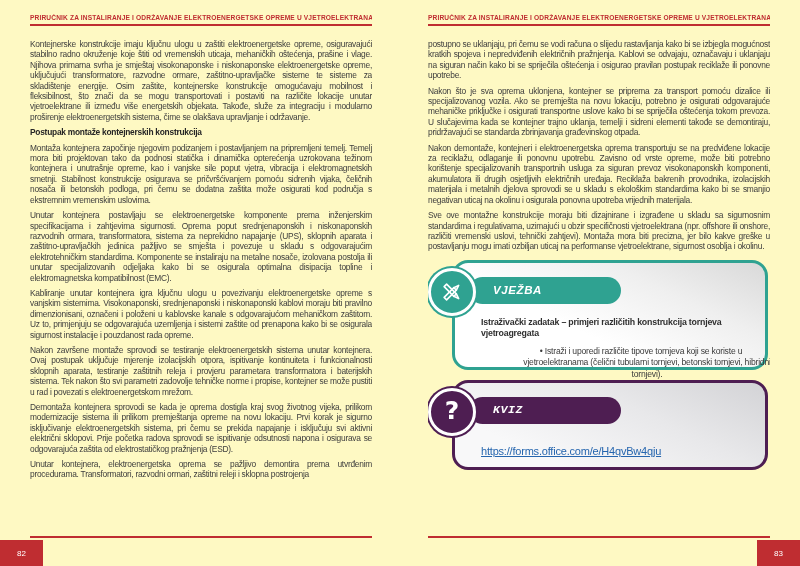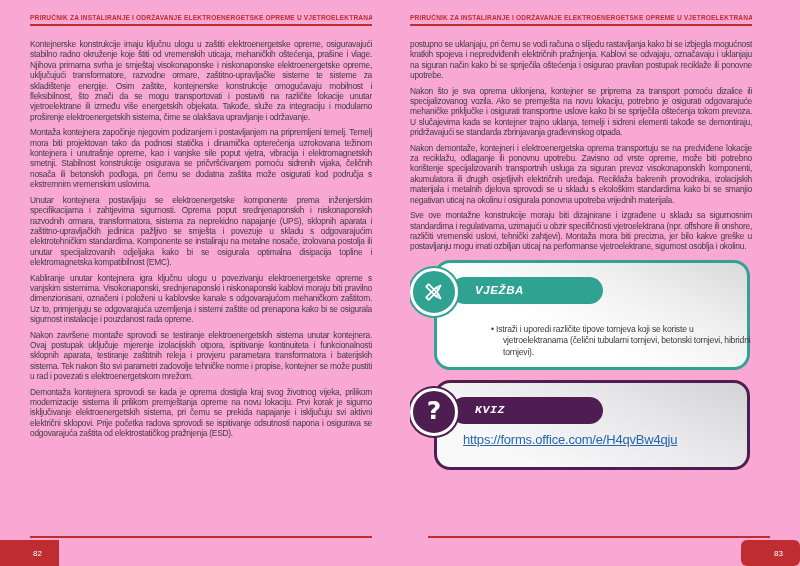--- a/index.html
+++ b/index.html
@@ -1,43 +1,43 @@
 <!DOCTYPE html>
 <html style="--accent_red: #bf2d31; --teal: #2fa291; --purple: #4e1e52; --link_blue: #2565ae;"><head>
 <meta charset="utf-8">
 <style>
   html,body{margin:0;padding:0;background:#ffffff;}
   .sheet{
-    position:relative;width:800px;height:566px;background:#f9a8d4;overflow:hidden;
+    position:relative;width:800px;height:566px;background:#fef9c3;overflow:hidden;
     font-family:"Liberation Sans",sans-serif;
   }
   .page{position:absolute;top:14px;width:342px;}
   .page-left{left:30px;}
-  .page-right{left:410px;}
+  .page-right{left:428px;}
   .running-header{
     font-size:6.6px;font-weight:bold;color:var(--accent_red,#bf2d31);
     letter-spacing:.15px;white-space:nowrap;overflow:hidden;
   }
   .page-right .running-header{text-align:right;}
   .header-rule{height:2px;background:var(--accent_red,#bf2d31);margin-top:3px;}
   .body{
     margin-top:13px;text-align:justify;font-size:8.4px;line-height:10.4px;
     letter-spacing:-0.25px;color:#3d3d3d;height:509px;overflow:hidden;
   }
   .body p{margin:0 0 5px 0;}
   .body h3{font-size:8.4px;line-height:10.4px;margin:3px 0 5px 0;color:#252525;}
   .footer-rule{position:absolute;top:536px;width:342px;height:1.5px;background:var(--accent_red,#bf2d31);}
   .footer-rule.fl{left:30px;}
   .footer-rule.fr{left:428px;}
   .pagenum{
     position:absolute;top:540px;width:43px;height:26px;background:var(--accent_red,#bf2d31);
-    color:#fff;font-size:8px;display:flex;align-items:center;justify-content:center;padding-left:16px;
+    color:#fff;font-size:8px;display:flex;align-items:center;justify-content:center;
   }
   .pagenum.pl{left:0;}
-  .pagenum.pr{right:0;border-radius:6px;}
+  .pagenum.pr{right:0;}
 
   
   .callout{
     position:relative;margin-left:24px;width:316px;box-sizing:border-box;
     border-radius:16px;
   }
   .callout.exercise{
     margin-top:8px;height:110px;border:3px solid var(--teal,#2fa291);
     background:linear-gradient(205deg,#d9d9d9 0%,#efefef 30%,#ffffff 62%);
   }
@@ -58,42 +58,44 @@
   }
   .exercise .badge{background:var(--teal,#2fa291);box-shadow:0 0 0 2px var(--teal,#2fa291);}
   .quiz .badge{background:var(--purple,#4e1e52);box-shadow:0 0 0 2px var(--purple,#4e1e52);}
   .qmark{color:#ffffff;font-weight:bold;font-size:25px;line-height:1;margin-top:-2px;font-family:"DejaVu Sans",sans-serif;}
   .callout-content{position:absolute;left:26px;right:14px;}
   .exercise .callout-content{top:54px;}
   .quiz .callout-content{top:52px;}
   .callout-title{font-weight:bold;font-size:8.8px;letter-spacing:-0.2px;color:#303030;text-align:left;line-height:11px;}
   .exercise-bullet{
     margin:7px 0 0 28px;width:252px;padding-left:12px;text-indent:-12px;
-    font-size:8.6px;line-height:11.5px;letter-spacing:-0.2px;color:#3a3a3a;text-align:left;
+    font-size:8.6px;line-height:11.5px;letter-spacing:-0.2px;color:#3a3a3a;text-align:center;
   }
   .quiz-link{
-    display:inline-block;font-size:13px;letter-spacing:-0.2px;
+    display:inline-block;margin-top:11px;font-size:11px;letter-spacing:-0.2px;
     color:var(--link_blue,#2565ae);text-decoration:underline;
   }
 </style>
 </head>
 <body>
 
 <div class="sheet">
 
   <div class="page page-left">
     <div class="running-header">PRIRUČNIK ZA INSTALIRANJE I ODRŽAVANJE ELEKTROENERGETSKE OPREME U VJETROELEKTRANAMA</div>
     <div class="header-rule"></div>
     <div class="body">
       <p>Kontejnerske konstrukcije imaju ključnu ulogu u zaštiti elektroenergetske opreme, osiguravajući stabilno radno okruženje koje štiti od vremenskih uticaja, mehaničkih oštećenja, prašine i vlage. Njihova primarna svrha je smještaj visokonaponske i niskonaponske elektroenergetske opreme, uključujući transformatore, razvodne ormare, zaštitno-upravljačke sisteme te sisteme za skladištenje energije. Osim zaštite, kontejnerske konstrukcije omogućavaju mobilnost i fleksibilnost, što znači da se mogu transportovati i postaviti na različite lokacije unutar vjetroelektrane ili između više energetskih objekata. Takođe, služe za integraciju i modularno proširenje elektroenergetskih sistema, čime se olakšava upravljanje i održavanje.</p>
+      <h3>Postupak montaže kontejnerskih konstrukcija</h3>
       <p>Montaža kontejnera započinje njegovim podizanjem i postavljanjem na pripremljeni temelj. Temelj mora biti projektovan tako da podnosi statička i dinamička opterećenja uzrokovana težinom kontejnera i unutrašnje opreme, kao i vanjske sile poput vjetra, vibracija i elektromagnetskih smetnji. Stabilnost konstrukcije osigurava se pričvršćivanjem pomoću sidrenih vijaka, čeličnih nosača ili betonskih podloga, pri čemu se dodatna zaštita može osigurati kod područja s ekstremnim vremenskim uslovima.</p>
       <p>Unutar kontejnera postavljaju se elektroenergetske komponente prema inženjerskim specifikacijama i zahtjevima sigurnosti. Oprema poput srednjenaponskih i niskonaponskih razvodnih ormara, transformatora, sistema za neprekidno napajanje (UPS), sklopnih aparata i zaštitno-upravljačkih jedinica pažljivo se smješta i povezuje u skladu s odgovarajućim elektrotehničkim standardima. Komponente se instaliraju na metalne nosače, izolovana postolja ili unutar specijalizovanih odjeljaka kako bi se osigurala optimalna disipacija topline i elektromagnetska kompatibilnost (EMC).</p>
       <p>Kabliranje unutar kontejnera igra ključnu ulogu u povezivanju elektroenergetske opreme s vanjskim sistemima. Visokonaponski, srednjenaponski i niskonaponski kablovi moraju biti pravilno dimenzionisani, označeni i položeni u kablovske kanale s odgovarajućom mehaničkom zaštitom. Uz to, primjenjuju se odgovarajuća uzemljenja i sistemi zaštite od prenapona kako bi se osigurala sigurnost instalacije i pouzdanost rada opreme.</p>
       <p>Nakon završene montaže sprovodi se testiranje elektroenergetskih sistema unutar kontejnera. Ovaj postupak uključuje mjerenje izolacijskih otpora, ispitivanje kontinuiteta i funkcionalnosti sklopnih aparata, testiranje zaštitnih releja i provjeru parametara transformatora i baterijskih sistema. Tek nakon što svi parametri zadovolje tehničke norme i propise, kontejner se može pustiti u rad i povezati s elektroenergetskom mrežom.</p>
       <p>Demontaža kontejnera sprovodi se kada je oprema dostigla kraj svog životnog vijeka, prilikom modernizacije sistema ili prilikom premještanja opreme na novu lokaciju. Prvi korak je sigurno isključivanje elektroenergetskih sistema, pri čemu se prekida napajanje i isključuju svi aktivni električni sklopovi. Prije početka radova sprovodi se ispitivanje odsutnosti napona i osigurava se odgovarajuća zaštita od elektrostatičkog pražnjenja (ESD).</p>
+      <p>Unutar kontejnera, elektroenergetska oprema se pažljivo demontira prema utvrđenim procedurama. Transformatori, razvodni ormari, zaštitni releji i sklopna postrojenja</p>
     </div>
   </div>
 
   <div class="page page-right">
     <div class="running-header">PRIRUČNIK ZA INSTALIRANJE I ODRŽAVANJE ELEKTROENERGETSKE OPREME U VJETROELEKTRANAMA</div>
     <div class="header-rule"></div>
     <div class="body">
       <p>postupno se uklanjaju, pri čemu se vodi računa o slijedu rastavljanja kako bi se izbjegla mogućnost kratkih spojeva i nepredviđenih električnih pražnjenja. Kablovi se odvajaju, označavaju i uklanjaju na siguran način kako bi se spriječila oštećenja i osigurao pravilan postupak reciklaže ili ponovne upotrebe.</p>
       <p>Nakon što je sva oprema uklonjena, kontejner se priprema za transport pomoću dizalice ili specijalizovanog vozila. Ako se premješta na novu lokaciju, potrebno je osigurati odgovarajuće mehaničke priključke i osigurati transportne uslove kako bi se spriječila oštećenja tokom prevoza. U slučajevima kada se kontejner trajno uklanja, temelji i sidreni elementi takođe se demontiraju, pridržavajući se standarda zbrinjavanja građevinskog otpada.</p>
       <p>Nakon demontaže, kontejneri i elektroenergetska oprema transportuju se na predviđene lokacije za reciklažu, odlaganje ili ponovnu upotrebu. Zavisno od vrste opreme, može biti potrebno korištenje specijalizovanih transportnih usluga za siguran prevoz visokonaponskih komponenti, akumulatora ili drugih osjetljivih električnih uređaja. Reciklaža bakrenih provodnika, izolacijskih materijala i metalnih djelova sprovodi se u skladu s ekološkim standardima kako bi se smanjio negativan uticaj na okolinu i osigurala ponovna upotreba vrijednih materijala.</p>
@@ -109,20 +111,21 @@
                 <line x1="15.5" y1="10.6" x2="15.5" y2="13.4"></line>
               </g>
               <g transform="rotate(-45 12 12)">
                 <path d="M4.5 10.6 L15.5 10.6 L19.5 12 L15.5 13.4 L4.5 13.4 Z"></path>
                 <line x1="15.5" y1="10.6" x2="15.5" y2="13.4"></line>
               </g>
             </g>
           </svg>
         </div>
         <div class="callout-content">
+          <div class="callout-title">Istraživački zadatak – primjeri različitih konstrukcija tornjeva vjetroagregata</div>
           <div class="exercise-bullet">• Istraži i uporedi različite tipove tornjeva koji se koriste u vjetroelektranama (čelični tubularni tornjevi, betonski tornjevi, hibridni tornjevi).</div>
         </div>
       </div>
 
       <div class="callout quiz">
         <div class="pill">KVIZ</div>
         <div class="badge">
           <span class="qmark">?</span>
         </div>
         <div class="callout-content">

